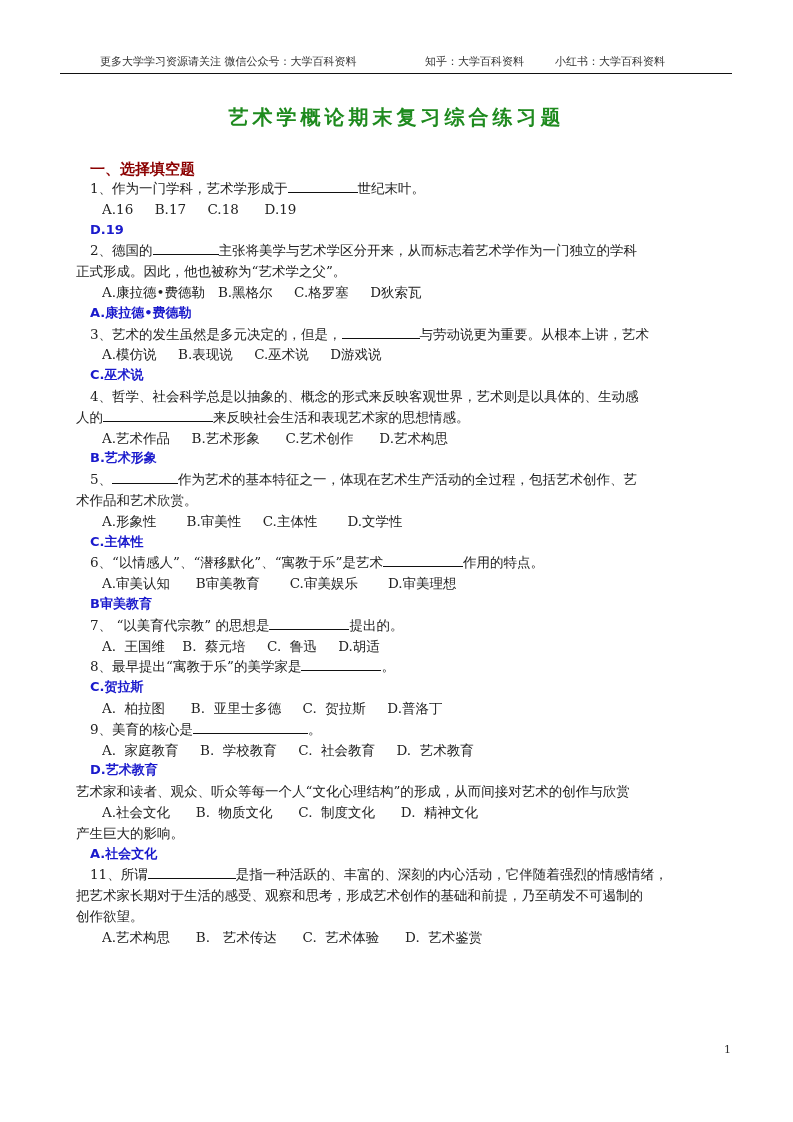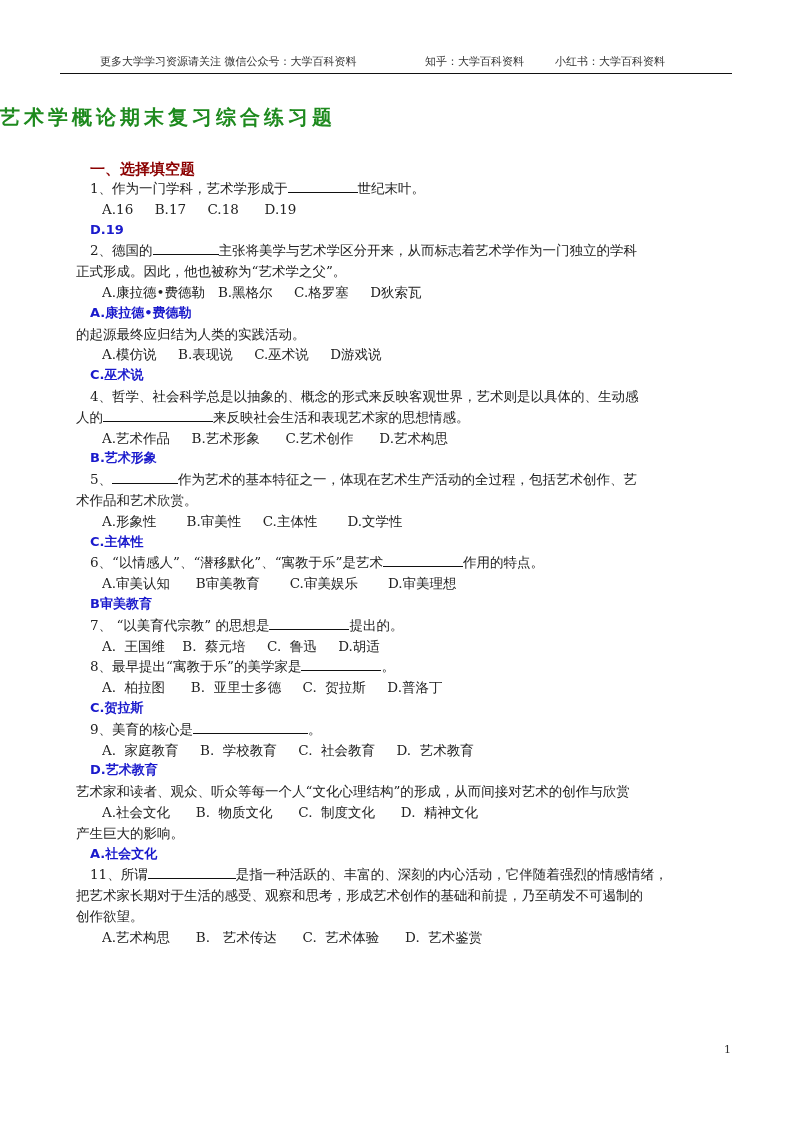--- a/index.html
+++ b/index.html
@@ -2,21 +2,21 @@
 <html><head>
 <meta charset="utf-8">
 <style>
   html, body { margin: 0; padding: 0; background: #ffffff; }
   body { width: 793px; height: 1122px; position: relative; overflow: hidden;
          font-family: "DejaVu Serif", "Liberation Serif", serif; color: #222; }
   .header { position: absolute; left: 60px; top: 50px; width: 672px; height: 22px;
             font-size: 11px; color: #333; }
   .header span { position: absolute; top: 4px; white-space: nowrap; }
   .header-line { position: absolute; left: 60px; top: 73px; width: 672px; height: 1px; background: #111; }
-  .title { position: absolute; left: 0; top: 104px; width: 793px; 
+  .title { position: absolute; left: 0; top: 104px; width: 793px; text-align: center;
            font-size: 20px; font-weight: bold; color: #1e8a1e; letter-spacing: 4px;
            font-family: "DejaVu Sans", sans-serif; }
   .section { position: absolute; left: 90px; top: 160px; font-size: 15px; font-weight: bold;
              color: #8b0000; font-family: "DejaVu Sans", sans-serif; }
   .content { position: absolute; left: 90px; top: 178px; width: 642px; font-size: 13.5px; line-height: 20.8px; }
   .q { text-indent: 0; margin: 0; }
   .line { white-space: nowrap; overflow: hidden; }
   .line.cont { margin-left: -14px; }
   .opts { white-space: pre; margin-left: 12px; }
   .ans { color: #1a1acc; font-weight: bold; font-family: "DejaVu Sans", sans-serif; font-size: 13px; }
@@ -42,21 +42,21 @@
       <div class="line opts">A.16     B.17     C.18      D.19</div>
       <div class="line ans">D.19</div>
     </div>
     <div class="q">
       <div class="line"><span>2、德国的</span><span class="blank" style="width: 66px;"></span><span>主张将美学与艺术学区分开来，从而标志着艺术学作为一门独立的学科</span></div>
       <div class="line cont">正式形成。因此，他也被称为“艺术学之父”。</div>
       <div class="line opts">A.康拉德•费德勒   B.黑格尔     C.格罗塞     D狄索瓦</div>
       <div class="line ans">A.康拉德•费德勒</div>
     </div>
     <div class="q">
-      <div class="line cont">的起源最终应归结为人类的实践活动。</div>
+      <div class="line"><span>3、艺术的发生虽然是多元决定的，但是，</span><span class="blank" style="width: 78px;"></span><span>与劳动说更为重要。从根本上讲，艺术</span></div>
       <div class="line opts">A.模仿说     B.表现说     C.巫术说     D游戏说</div>
       <div class="line ans">C.巫术说</div>
     </div>
     <div class="q">
       <div class="line"><span>4、哲学、社会科学总是以抽象的、概念的形式来反映客观世界，艺术则是以具体的、生动感</span></div>
       <div class="line cont"><span>人的</span><span class="blank" style="width: 110px;"></span><span>来反映社会生活和表现艺术家的思想情感。</span></div>
       <div class="line opts">A.艺术作品     B.艺术形象      C.艺术创作      D.艺术构思</div>
       <div class="line ans">B.艺术形象</div>
     </div>
     <div class="q">
@@ -69,22 +69,22 @@
       <div class="line"><span>6、“以情感人”、“潜移默化”、“寓教于乐”是艺术</span><span class="blank" style="width: 80px;"></span><span>作用的特点。</span></div>
       <div class="line opts">A.审美认知      B审美教育       C.审美娱乐       D.审美理想</div>
       <div class="line ans">B审美教育</div>
     </div>
     <div class="q">
       <div class="line"><span>7、 “以美育代宗教” 的思想是</span><span class="blank" style="width: 80px;"></span><span>提出的。</span></div>
       <div class="line opts">A.  王国维    B.  蔡元培     C.  鲁迅     D.胡适</div>
     </div>
     <div class="q">
       <div class="line"><span>8、最早提出“寓教于乐”的美学家是</span><span class="blank" style="width: 80px;"></span><span>。</span></div>
+      <div class="line ans">C.贺拉斯</div>
       <div class="line opts">A.  柏拉图      B.  亚里士多德     C.  贺拉斯     D.普洛丁</div>
-      <div class="line ans">C.贺拉斯</div>
     </div>
     <div class="q">
       <div class="line"><span>9、美育的核心是</span><span class="blank" style="width: 115px;"></span><span>。</span></div>
       <div class="line opts">A.  家庭教育     B.  学校教育     C.  社会教育     D.  艺术教育</div>
       <div class="line ans">D.艺术教育</div>
     </div>
     <div class="q">
       <div class="line cont">艺术家和读者、观众、听众等每一个人“文化心理结构”的形成，从而间接对艺术的创作与欣赏</div>
       <div class="line opts">A.社会文化      B.  物质文化      C.  制度文化      D.  精神文化</div>
       <div class="line cont">产生巨大的影响。</div>

